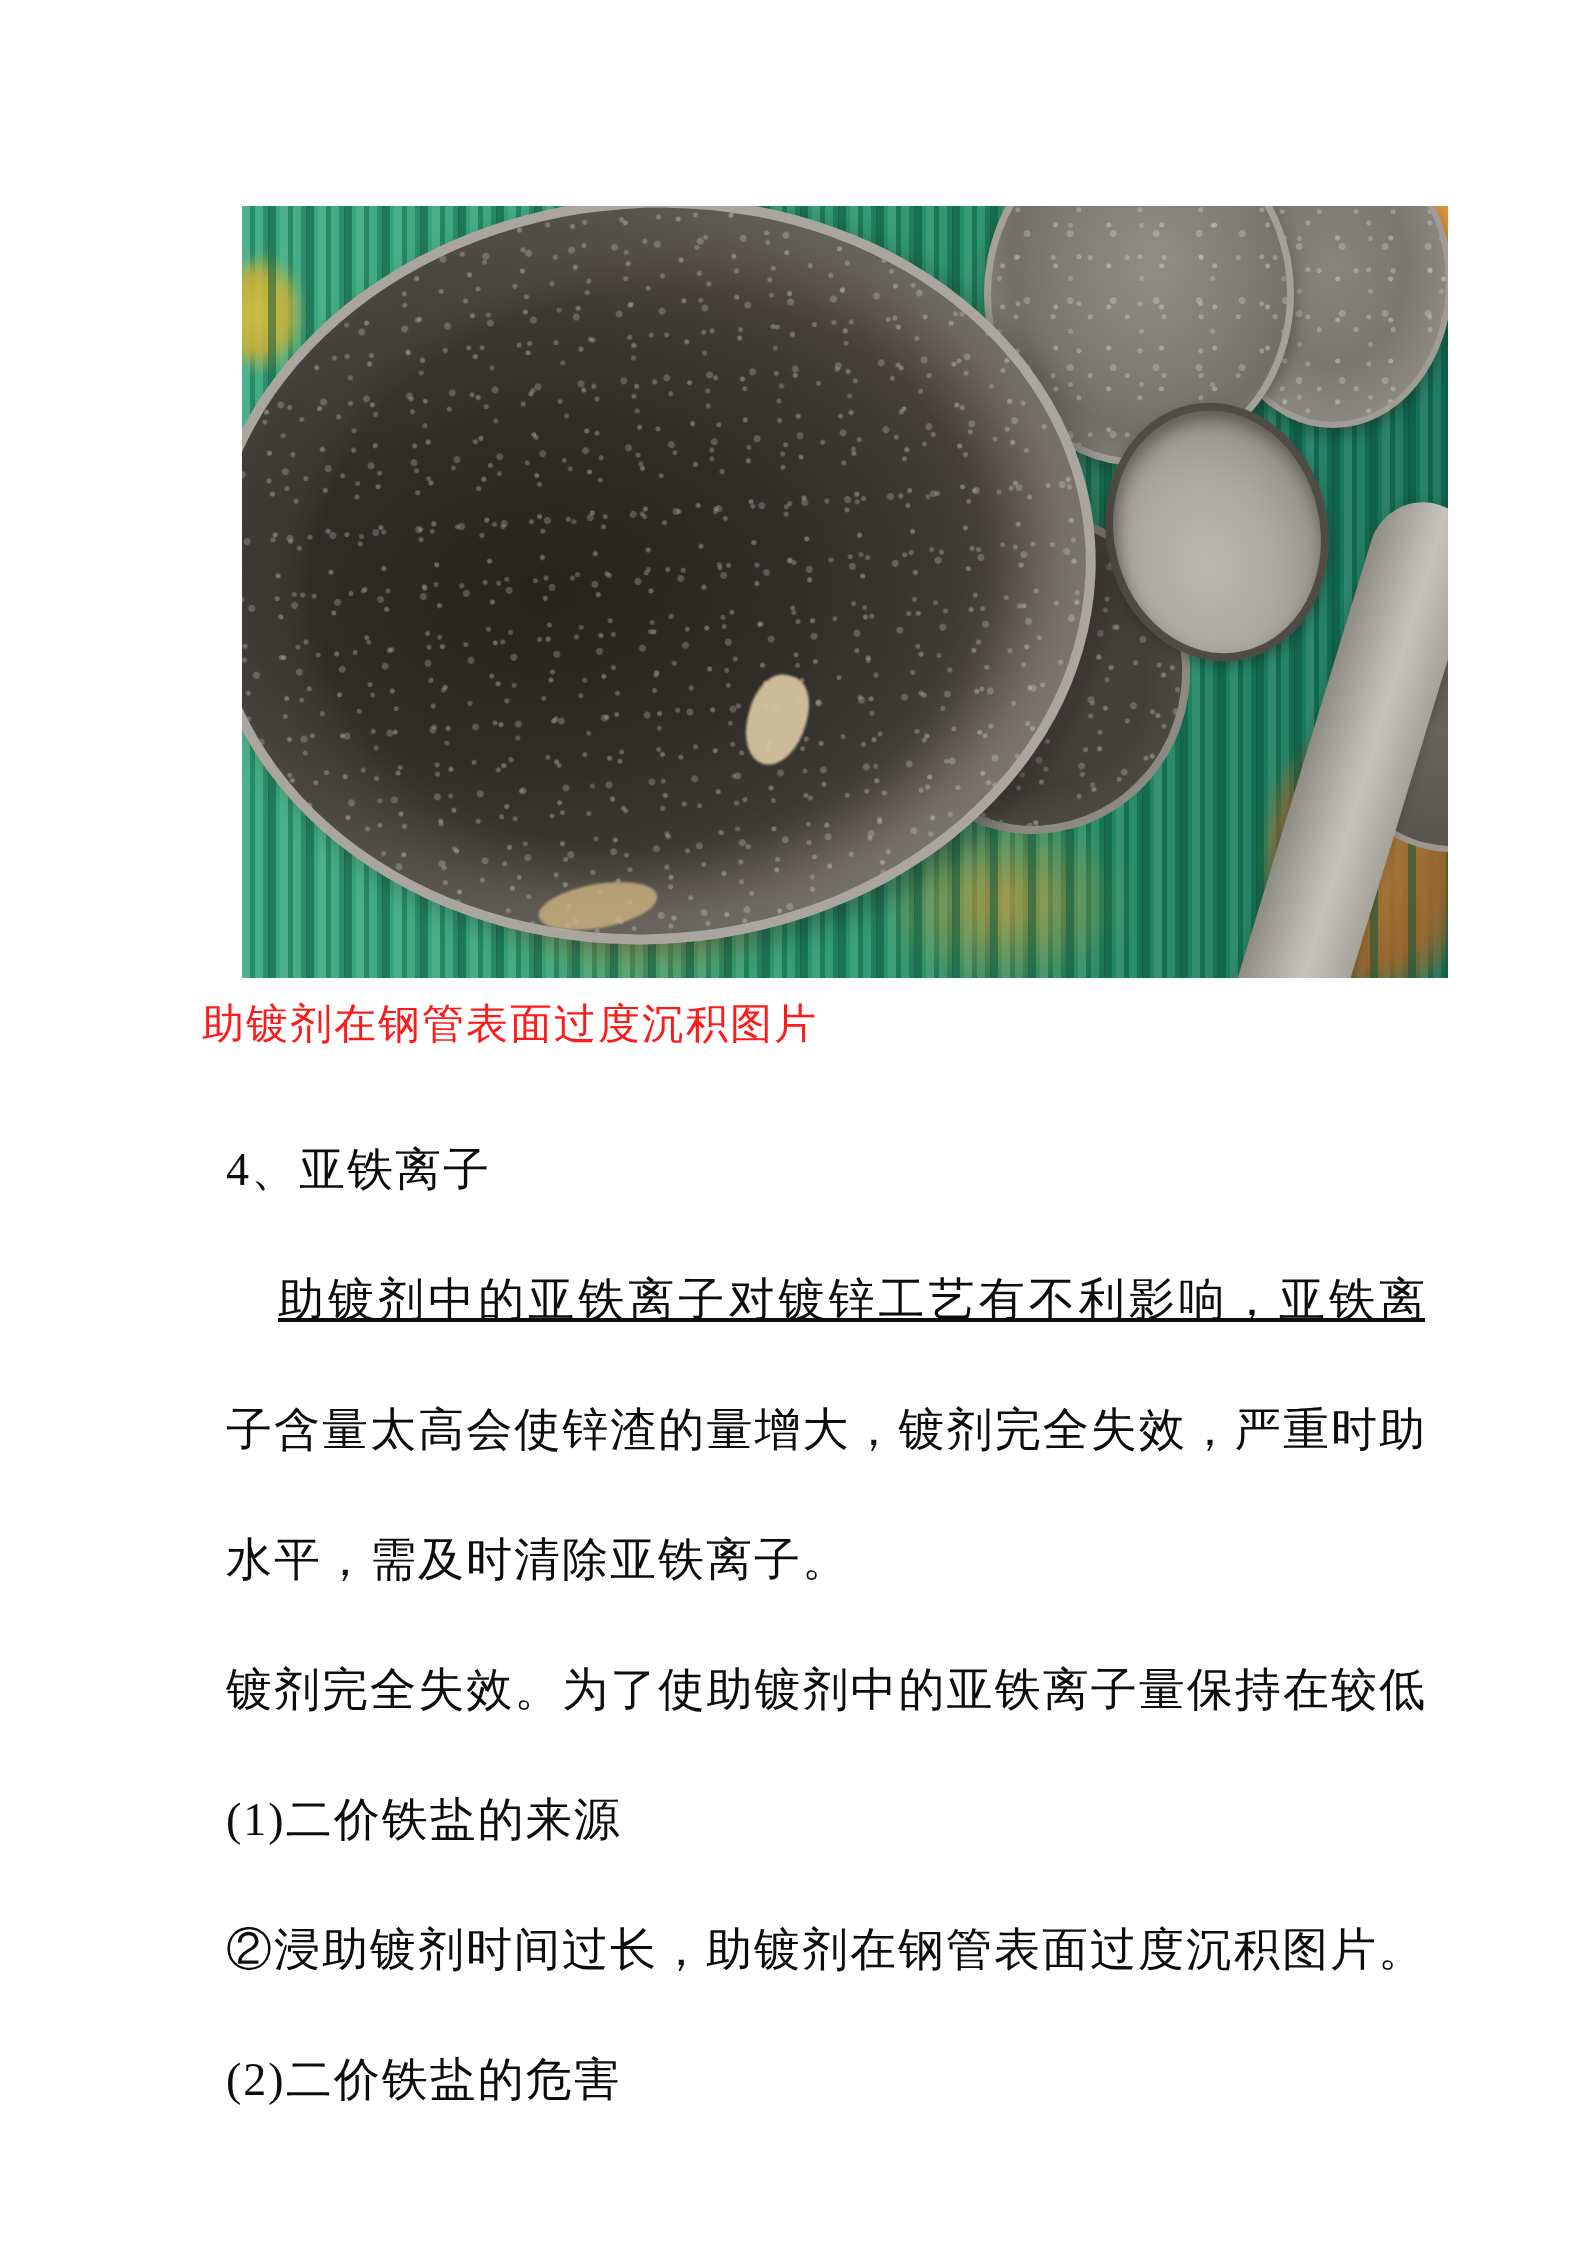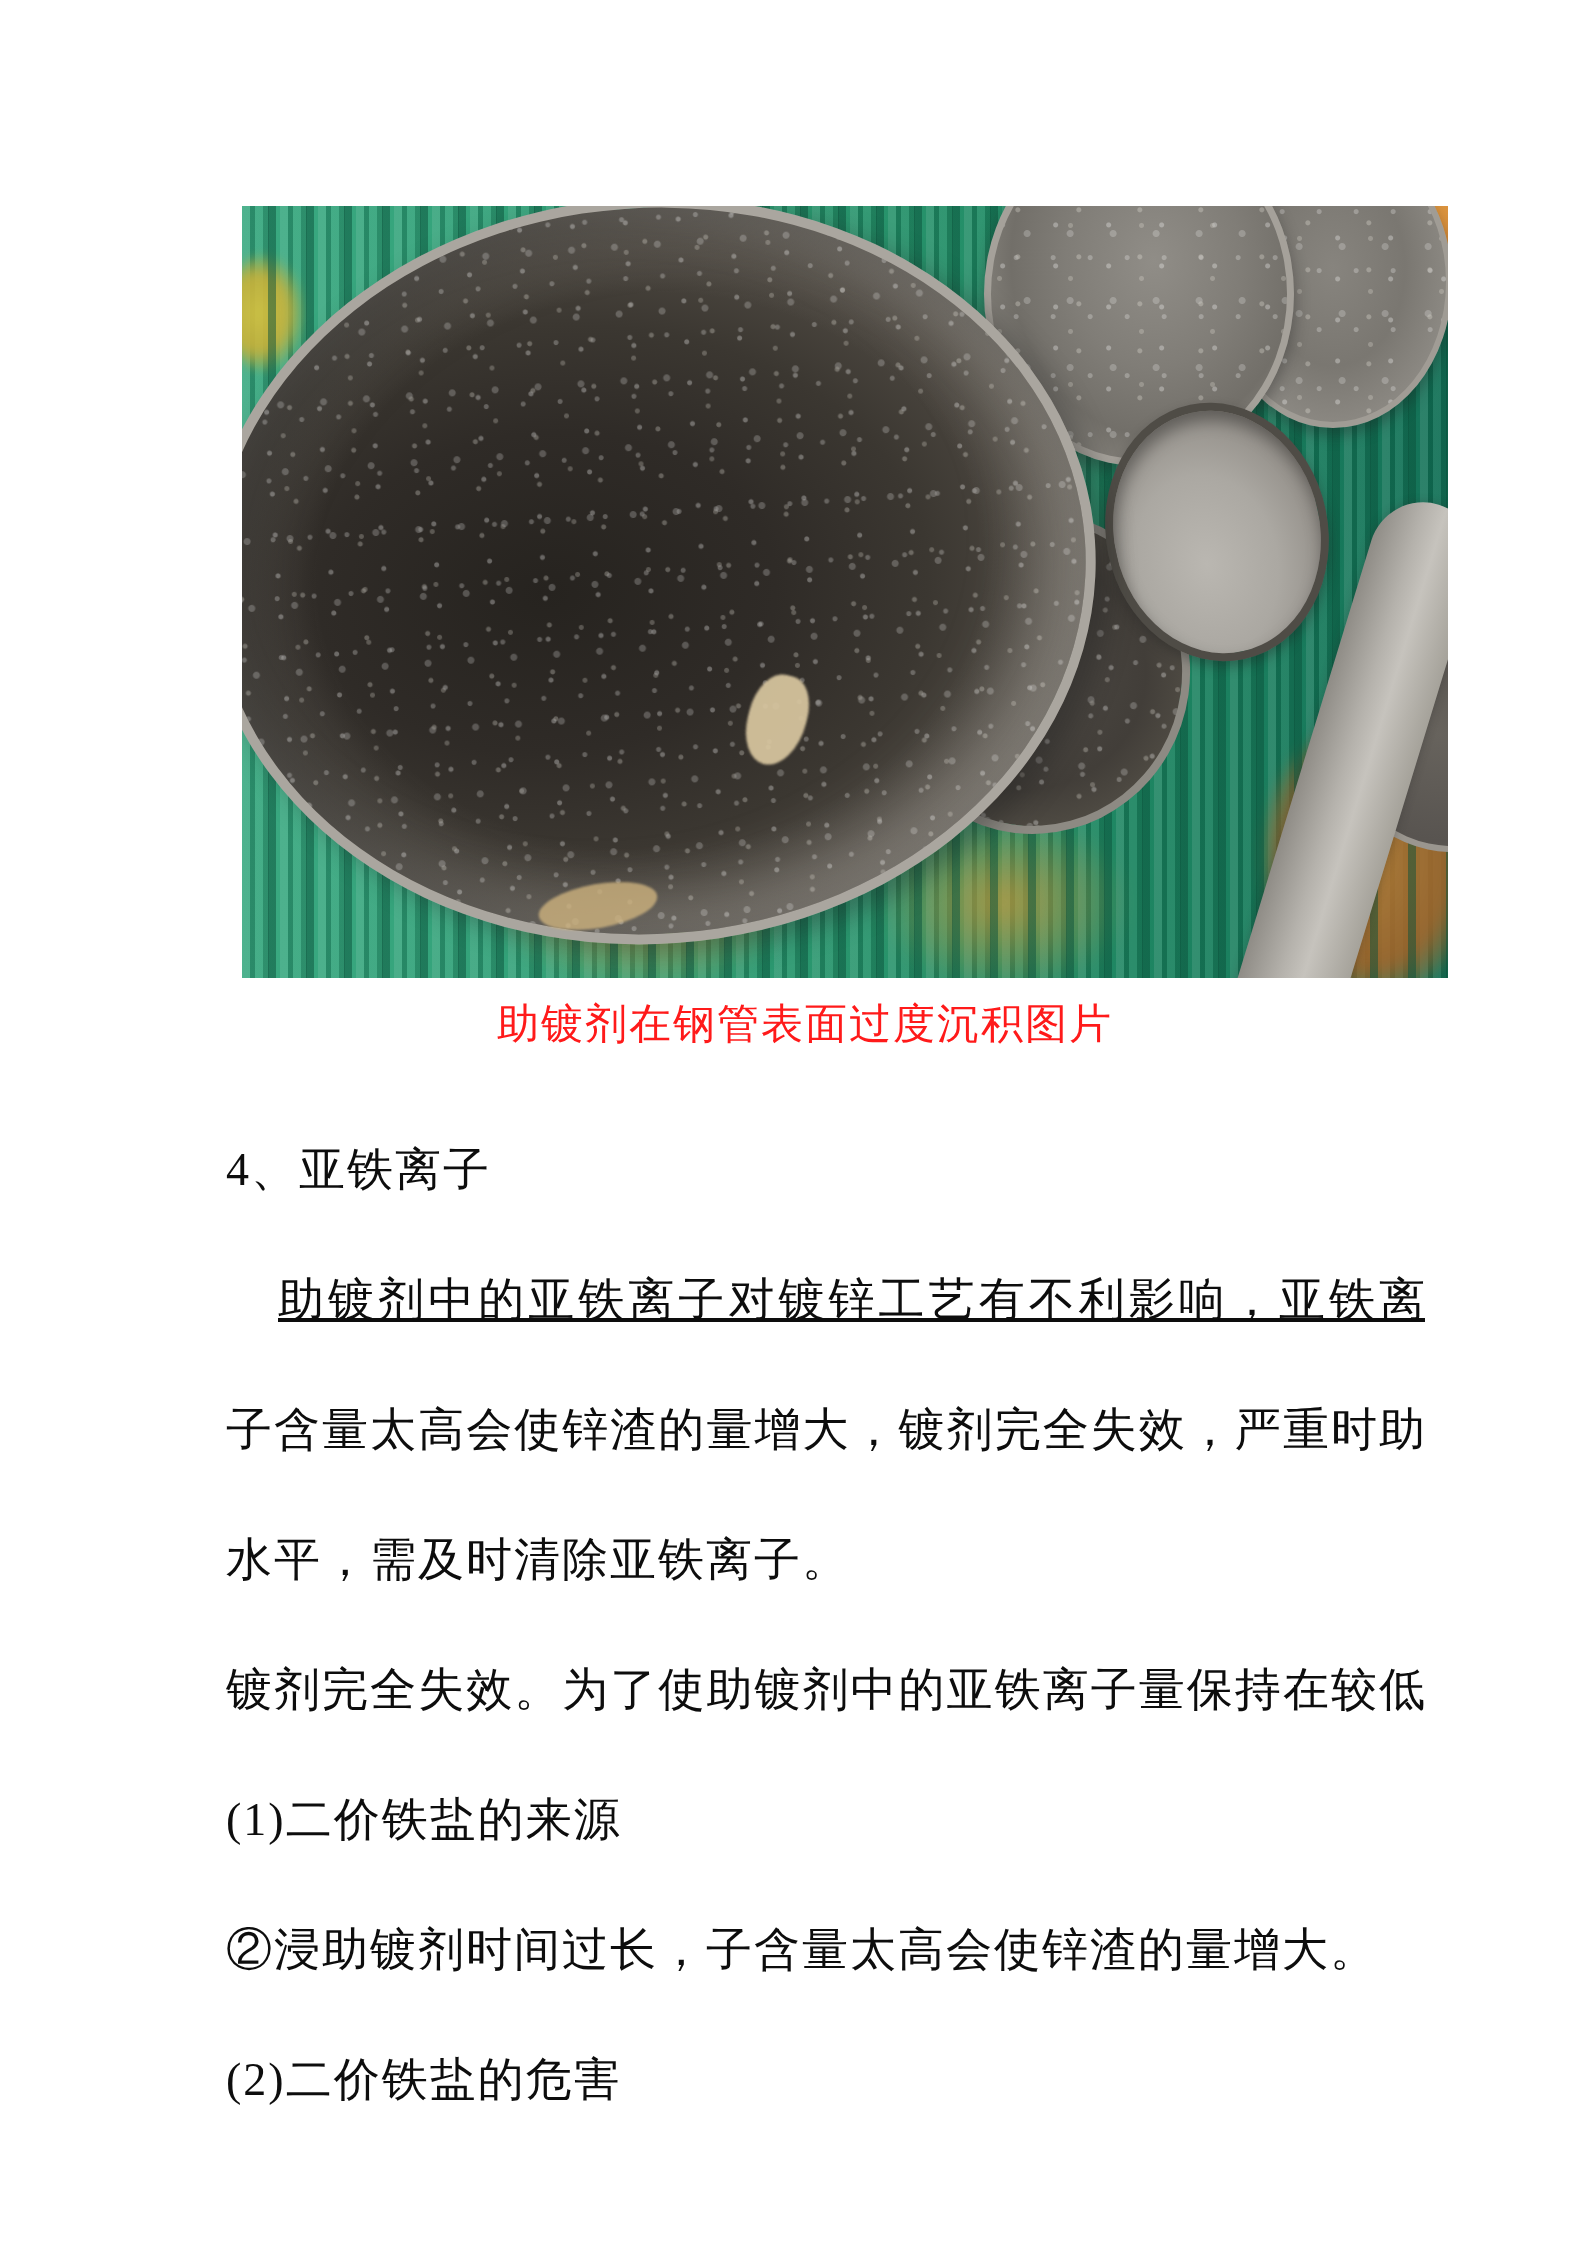--- a/index.html
+++ b/index.html
@@ -59,21 +59,21 @@
     background:radial-gradient(ellipse at 38% 52%,#26231f 0%,#2f2b27 30%,#3b3731 50%,#4f4a43 68%,#6e6962 82%,#8a857d 93%,#9b968e 100%);
     box-shadow:inset 26px 12px 60px rgba(0,0,0,.55),inset -42px -24px 70px rgba(190,186,178,.30),14px 10px 26px rgba(30,30,30,.35);}
   .pipe-main::before{content:"";position:absolute;inset:0;border-radius:inherit;
     background:radial-gradient(ellipse at 50% 50%,transparent 54%,rgba(196,192,184,.22) 72%,rgba(222,218,210,.40) 87%,transparent 94%);}
   .drip{position:absolute;background:#d9c7a0;filter:blur(1px);opacity:.92;}
   .drip-1{left:506px;top:468px;width:58px;height:92px;border-radius:52% 44% 60% 50%;transform:rotate(14deg);}
   .drip-2{left:296px;top:678px;width:120px;height:44px;border-radius:50%;transform:rotate(-10deg);background:#cdb27e;opacity:.8;}
 
   
   .caption{position:absolute;left:202px;top:996px;width:1206px;height:56px;
-    text-align:center;font-size:42px;line-height:56px;letter-spacing:2px;color:#ff1a1a;}
+    text-align:left;font-size:42px;line-height:56px;letter-spacing:2px;color:#ff1a1a;}
 
   
   .body{position:absolute;left:215px;top:1082px;width:1210px;font-size:46px;letter-spacing:2px;color:#0d0d0d;}
   .ln{height:84px;line-height:84px;white-space:nowrap;margin-left:11px;}
   .ln.fill{white-space:normal;text-align:justify;text-align-last:justify;text-justify:inter-character;letter-spacing:0;}
   .ln.indent{text-indent:52px;text-decoration:underline;}
 </style>
 </head>
 <body>
 
@@ -100,18 +100,18 @@
 
   <div class="caption">助镀剂在钢管表面过度沉积图片</div>
 
   <main class="body">
     <p class="ln heading">4、亚铁离子</p>
     <p class="ln fill indent">助镀剂中的亚铁离子对镀锌工艺有不利影响，亚铁离</p>
     <p class="ln fill">子含量太高会使锌渣的量增大，镀剂完全失效，严重时助</p>
     <p class="ln">水平，需及时清除亚铁离子。</p>
     <p class="ln fill">镀剂完全失效。为了使助镀剂中的亚铁离子量保持在较低</p>
     <p class="ln">(1)二价铁盐的来源</p>
-    <p class="ln">②浸助镀剂时间过长，子含量太高会使锌渣的量增大。</p>
+    <p class="ln">②浸助镀剂时间过长，助镀剂在钢管表面过度沉积图片。</p>
     <p class="ln">(2)二价铁盐的危害</p>
 
   </main>
 
 </div>
 
 </body></html>

